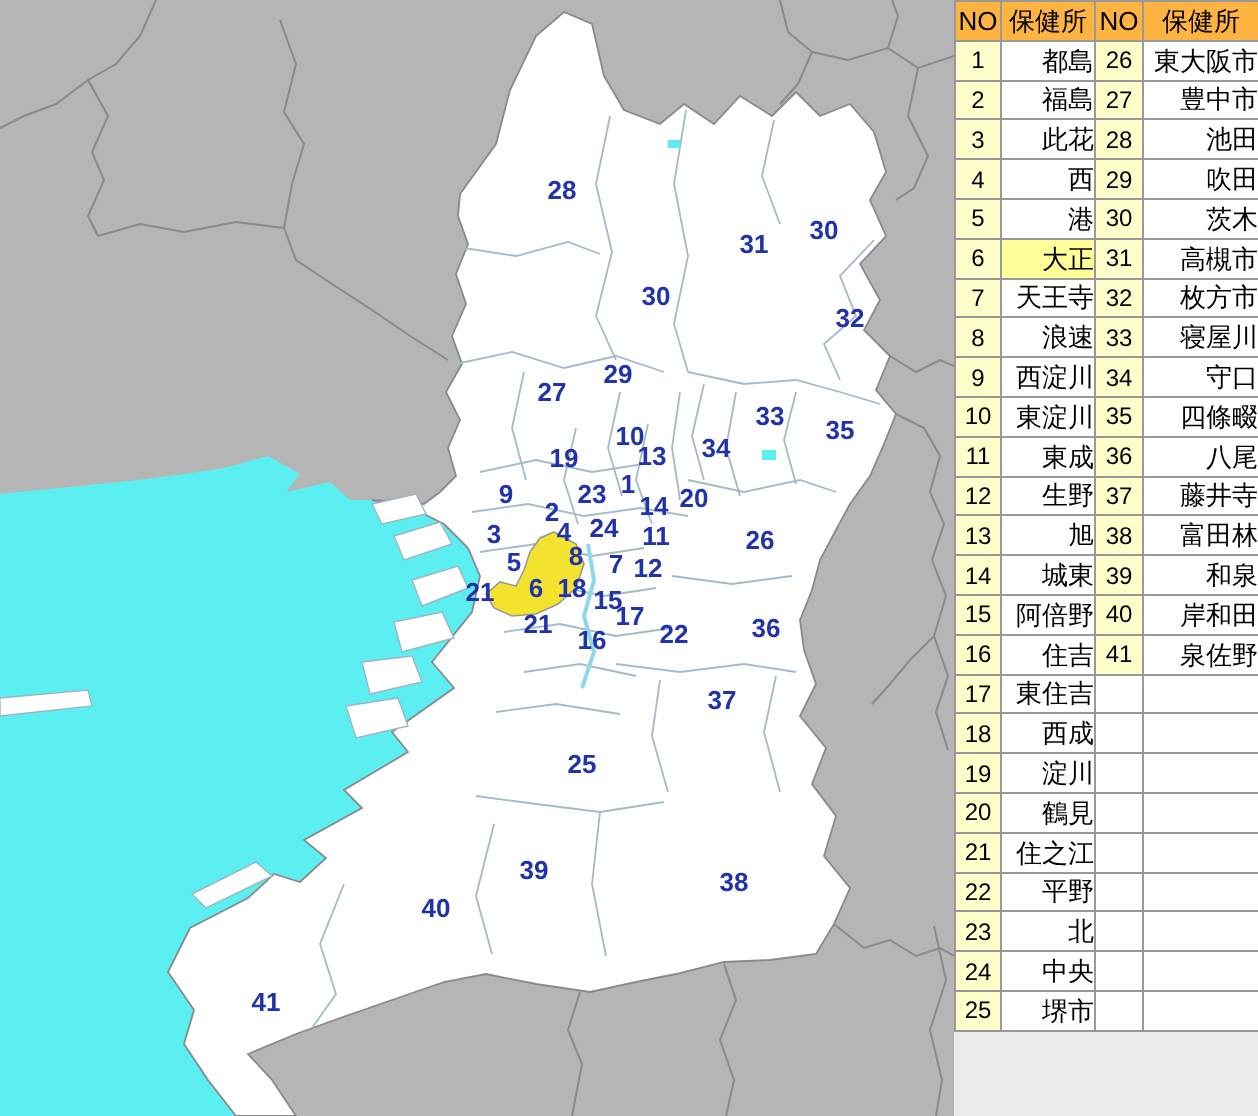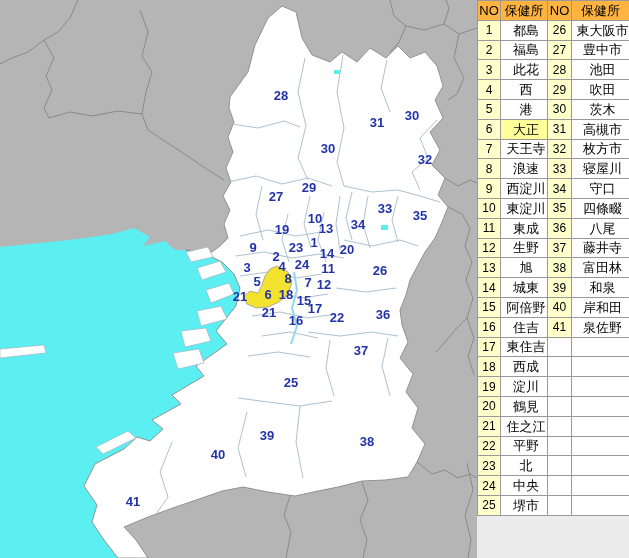--- a/index.html
+++ b/index.html
@@ -15,21 +15,21 @@
   .inline{fill:none;stroke:#a3bac9;stroke-width:0.9;}
   .coast{stroke:#8a8a8a;stroke-width:0.9;}
   .pier{fill:#ffffff;stroke:#9db4c4;stroke-width:0.7;}
   .maplabel{fill:#2233aa;font-size:13px;font-weight:bold;font-family:"Liberation Sans","DejaVu Sans",sans-serif;text-anchor:middle;cursor:pointer;}
   #panel{position:absolute;left:477px;top:0;width:152px;height:558px;background:#ececec;}
   table{border-collapse:collapse;width:152px;table-layout:fixed;}
   td,th{border:1px solid var(--grid);font-size:13px;color:#000;height:18.8px;padding:0;line-height:1;overflow:hidden;white-space:nowrap;}
   th{background:var(--header-bg);font-weight:normal;text-align:center;}
   td.no{background:var(--no-bg);text-align:center;font-size:12px;}
   td.no.empty{background:#ffffff;}
-  td.name{background:#ffffff;text-align:center;padding-left:4px;}
+  td.name{background:#ffffff;text-align:right;padding-left:4px;}
   td.name.hl{background:var(--hl-bg);margin-left:20px;}
   col.c-no1{width:23px;} col.c-nm1{width:47px;} col.c-no2{width:24px;} col.c-nm2{width:58px;}
 </style>
 </head>
 <body>
 
 <div id="app">
   <div id="mapwrap">
     <svg width="477" height="558" viewBox="0 0 477 558">
 

